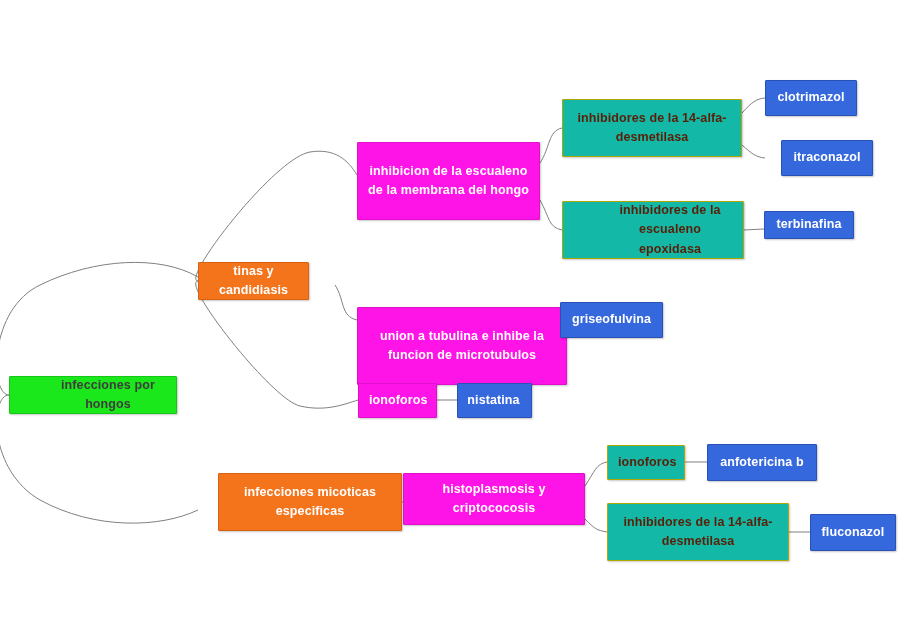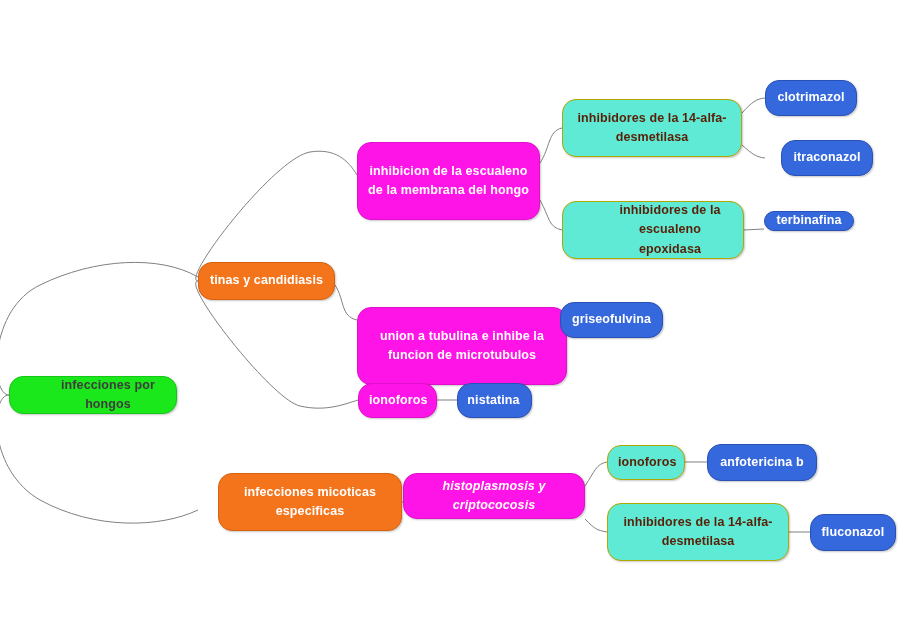--- a/index.html
+++ b/index.html
@@ -23,34 +23,34 @@
     height: 640px;
     pointer-events: none;
   }
   .node {
     position: absolute;
     box-sizing: border-box;
     display: flex;
     align-items: center;
     justify-content: center;
     text-align: center;
-    border-radius: 14px;
+    border-radius: 1px;
     font-weight: bold;
     font-size: 12.5px;
     line-height: 1.55;
     padding: 4px 10px;
     letter-spacing: 0.1px;
     box-shadow: 1px 1px 2px rgba(0,0,0,0.22);
   }
   .node span { display: block; width: 100%; }
 
   .n-root   { background:#1ae81a; border:1px solid #17c717; color:#3d3d3d;padding-left:40px; }
   .n-orange { background:#f4741b; border:1px solid #d8620f; color:#ffffff; }
   .n-magenta{ background:#ff14e8; border:1px solid #e010cb; color:#ffffff; }
-  .n-yellow { background:#5eead4; border:1px solid #b0a800; color:#5a1f06; }
+  .n-yellow { background:#14b8a6; border:1px solid #b0a800; color:#5a1f06; }
   .n-blue   { background:#3567dd; border:1px solid #2a52b4; color:#ffffff; }
 </style>
 </head>
 <body>
 
 <div id="canvas">
   <svg id="edges" viewBox="0 0 905 640">
       <path d="M 9,395 C -10,395 -12,310 40,285 C 95,258 160,255 198,277" fill="none" stroke="#808080" stroke-width="1"></path>
       <path d="M 9,395 C -10,395 -12,470 40,500 C 95,530 160,528 198,510" fill="none" stroke="#808080" stroke-width="1"></path>
       <path d="M 198,281 C 180,281 274,158 310,152 C 335,148 348,160 357,175" fill="none" stroke="#808080" stroke-width="1"></path>
@@ -66,57 +66,57 @@
       <path d="M 382,502 L 403,502" fill="none" stroke="#808080" stroke-width="1"></path>
       <path d="M 585,486 C 595,471 596,464 607,462" fill="none" stroke="#808080" stroke-width="1"></path>
       <path d="M 585,519 C 595,529 596,530 607,532" fill="none" stroke="#808080" stroke-width="1"></path>
       <path d="M 789,532 L 810,532" fill="none" stroke="#808080" stroke-width="1"></path>
       <path d="M 685,462 L 707,462" fill="none" stroke="#808080" stroke-width="1"></path>
     </svg>
   <div id="nodes-layer">
       <div class="node n-root" style="left: 9px; top: 376px; width: 168px; height: 38px;">
         <span>infecciones por hongos</span>
       </div>
-      <div class="node n-orange" style="left: 198px; top: 262px; width: 137px; height: 38px;">
+      <div class="node n-orange" style="left: 198px; top: 262px; width: 111px; height: 38px;">
         <span>tinas y candidiasis</span>
       </div>
       <div class="node n-orange" style="left: 198px; top: 473px; width: 184px; height: 58px; margin-left: 20px;">
         <span>infecciones micoticas especificas</span>
       </div>
       <div class="node n-magenta" style="left: 357px; top: 142px; width: 183px; height: 78px;">
         <span>inhibicion de la escualeno de la membrana del hongo</span>
       </div>
       <div class="node n-magenta" style="left: 357px; top: 283px; width: 210px; height: 78px; margin-top: 24px;">
         <span>union a tubulina e inhibe la funcion de microtubulos</span>
       </div>
       <div class="node n-magenta" style="left: 358px; top: 383px; width: 79px; height: 35px;">
         <span>ionoforos</span>
       </div>
-      <div class="node n-magenta" style="left: 403px; top: 473px; width: 182px; height: 46px; font-style: italic;">
+      <div class="node n-magenta" style="left: 403px; top: 473px; width: 182px; height: 52px;">
         <span>histoplasmosis y criptococosis</span>
       </div>
       <div class="node n-yellow" style="left: 562px; top: 99px; width: 180px; height: 58px;">
         <span>inhibidores de la 14-alfa-desmetilasa</span>
       </div>
       <div class="node n-yellow" style="left: 562px; top: 201px; width: 182px; height: 58px; padding-left: 44px;">
         <span>inhibidores de la escualeno epoxidasa</span>
       </div>
       <div class="node n-yellow" style="left: 607px; top: 445px; width: 78px; height: 35px;">
         <span>ionoforos</span>
       </div>
       <div class="node n-yellow" style="left: 607px; top: 503px; width: 182px; height: 58px;">
         <span>inhibidores de la 14-alfa-desmetilasa</span>
       </div>
       <div class="node n-blue" style="left: 765px; top: 80px; width: 92px; height: 36px;">
         <span>clotrimazol</span>
       </div>
       <div class="node n-blue" style="left: 765px; top: 140px; width: 92px; height: 36px; margin-left: 16px;">
         <span>itraconazol</span>
       </div>
-      <div class="node n-blue" style="left: 764px; top: 211px; width: 90px; height: 20px;">
+      <div class="node n-blue" style="left: 764px; top: 211px; width: 90px; height: 28px;">
         <span>terbinafina</span>
       </div>
       <div class="node n-blue" style="left: 560px; top: 302px; width: 103px; height: 36px;">
         <span>griseofulvina</span>
       </div>
       <div class="node n-blue" style="left: 457px; top: 383px; width: 75px; height: 35px; padding-left: 8px;">
         <span>nistatina</span>
       </div>
       <div class="node n-blue" style="left: 707px; top: 444px; width: 110px; height: 37px;">
         <span>anfotericina b</span>

